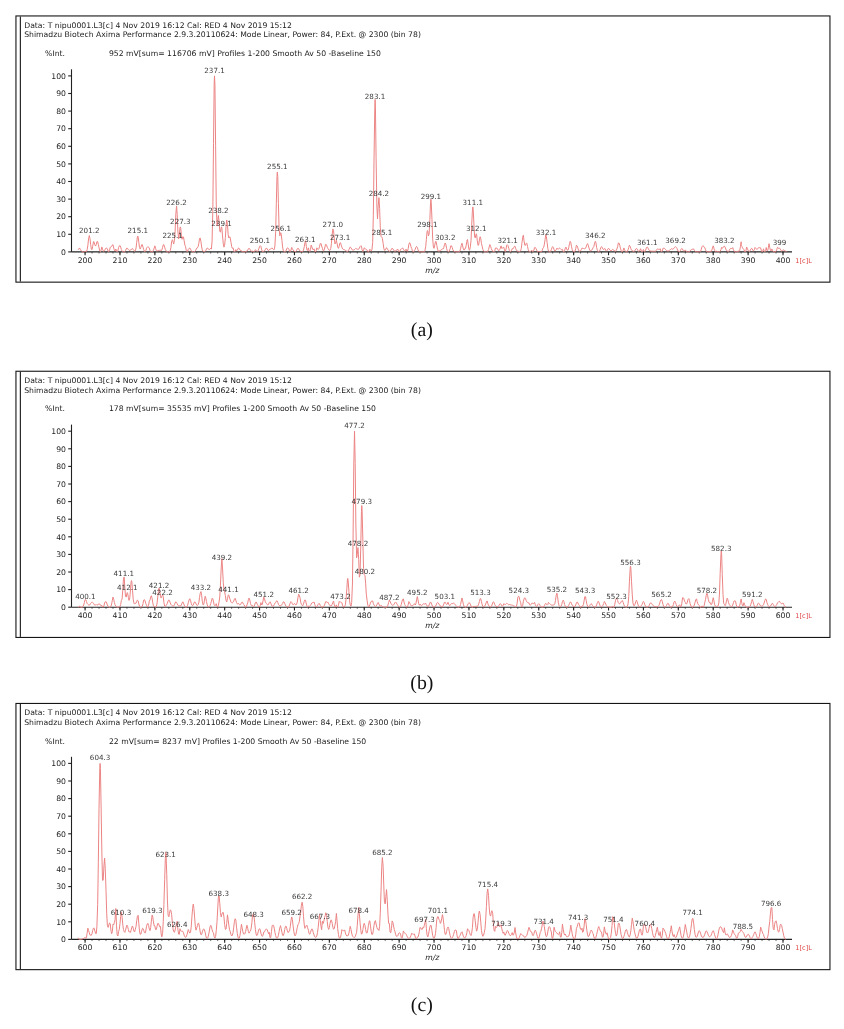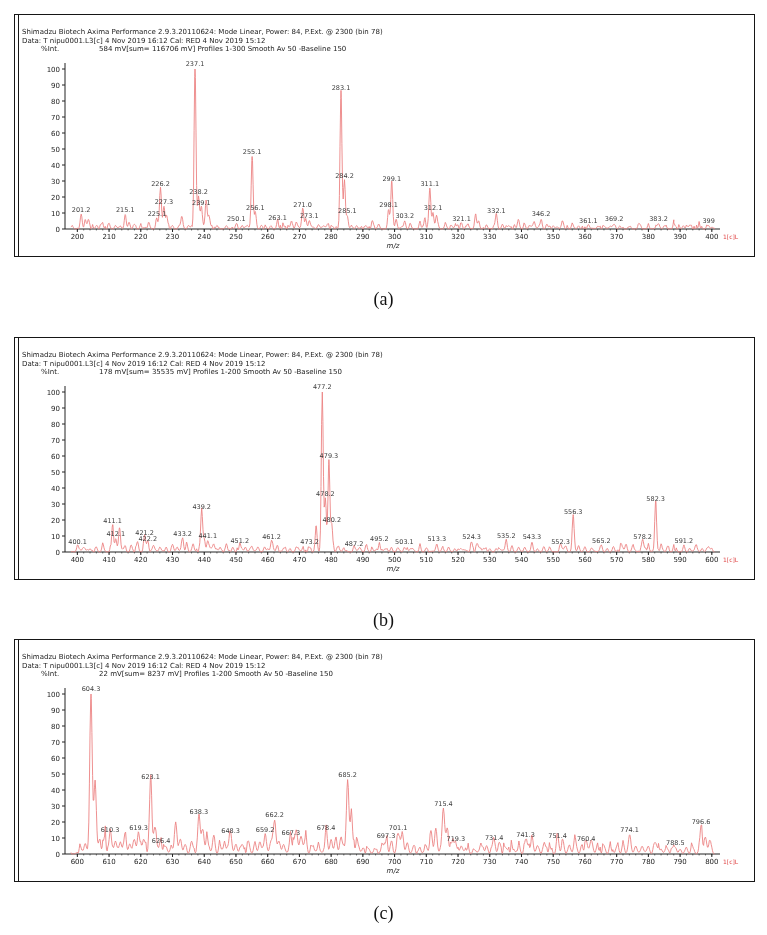--- a/index.html
+++ b/index.html
@@ -4,21 +4,21 @@
 <style>
   html,body{margin:0;padding:0;background:#ffffff;}
   #page{position:relative;width:767px;height:935px;background:#ffffff;overflow:hidden;
         font-family:"DejaVu Sans",sans-serif;}
   .panel{position:absolute;left:14px;width:739px;height:241px;background:#fff;
          border:1.5px solid #161616;}
   .panel::before{content:"";position:absolute;left:3px;top:0;bottom:0;width:1px;
          background:#161616;}
   .hdr1,.hdr2{position:absolute;left:7px;font-size:7px;line-height:8px;color:#1b1b1b;
          white-space:nowrap;}
-  .hdr1{top:22px;}
+  .hdr1{top:4px;}
   .hdr2{top:12.5px;}
   .yint{position:absolute;left:26px;top:30px;font-size:7px;color:#1b1b1b;}
   .acq{position:absolute;left:84px;top:30px;font-size:7px;color:#1b1b1b;white-space:nowrap;}
   svg.plot{position:absolute;left:0;top:0;width:736px;height:238px;overflow:visible;}
   svg.plot text{font-family:"DejaVu Sans",sans-serif;}
   .cap{position:absolute;left:0;width:767px;text-align:center;
        font-family:"Liberation Serif","DejaVu Serif",serif;font-size:18px;color:#111;}
   #panel-a{top:14px;} #panel-b{top:337px;} #panel-c{top:639px;}
   #cap-a{top:289px;} #cap-b{top:610px;} #cap-c{top:903px;}
 </style>
@@ -225,21 +225,21 @@
         <text x="481.4206896551725" y="198.2" text-anchor="middle" font-size="6.5" fill="#3c3c3c">332.1</text>
         <text x="526.1517241379311" y="201.4" text-anchor="middle" font-size="6.5" fill="#3c3c3c">346.2</text>
         <text x="573.4206896551725" y="207.8" text-anchor="middle" font-size="6.5" fill="#3c3c3c">361.1</text>
         <text x="599.1172413793104" y="206.2" text-anchor="middle" font-size="6.5" fill="#3c3c3c">369.2</text>
         <text x="643.5310344827586" y="206.2" text-anchor="middle" font-size="6.5" fill="#3c3c3c">383.2</text>
         <text x="693.6551724137931" y="207.8" text-anchor="middle" font-size="6.5" fill="#3c3c3c">399</text>
       </svg>
     <div class="hdr1">Data: T nipu0001.L3[c] 4 Nov 2019 16:12 Cal: RED 4 Nov 2019 15:12</div>
     <div class="hdr2">Shimadzu Biotech Axima Performance 2.9.3.20110624: Mode Linear, Power: 84, P.Ext. @ 2300 (bin 78)</div>
     <div class="yint">%Int.</div>
-    <div class="acq">584 mV[sum= 116706 mV] Profiles 1-300 Smooth Av 50 -Baseline 150</div>
+    <div class="acq">952 mV[sum= 116706 mV] Profiles 1-200 Smooth Av 50 -Baseline 150</div>
   </div>
   <div class="cap" id="cap-a">(a)</div>
 
   <div class="panel" id="panel-b">
     <svg class="plot">
         <line x1="50" y1="48" x2="50" y2="214" stroke="#222" stroke-width="1"></line>
         <line x1="50" y1="214" x2="705" y2="214" stroke="#222" stroke-width="1"></line>
         <line x1="47" y1="214" x2="50" y2="214" stroke="#222" stroke-width="1"></line>
         <text x="45" y="216.5" text-anchor="end" font-size="7" fill="#222">0</text>
         <line x1="47" y1="198" x2="50" y2="198" stroke="#222" stroke-width="1"></line>

